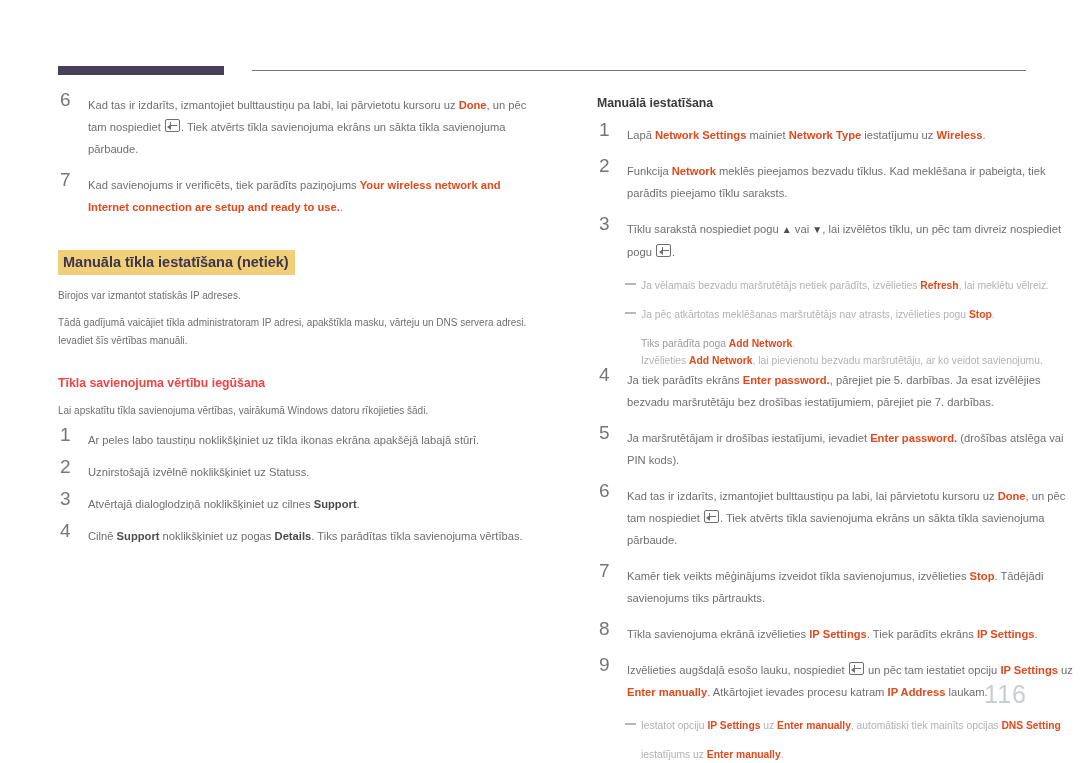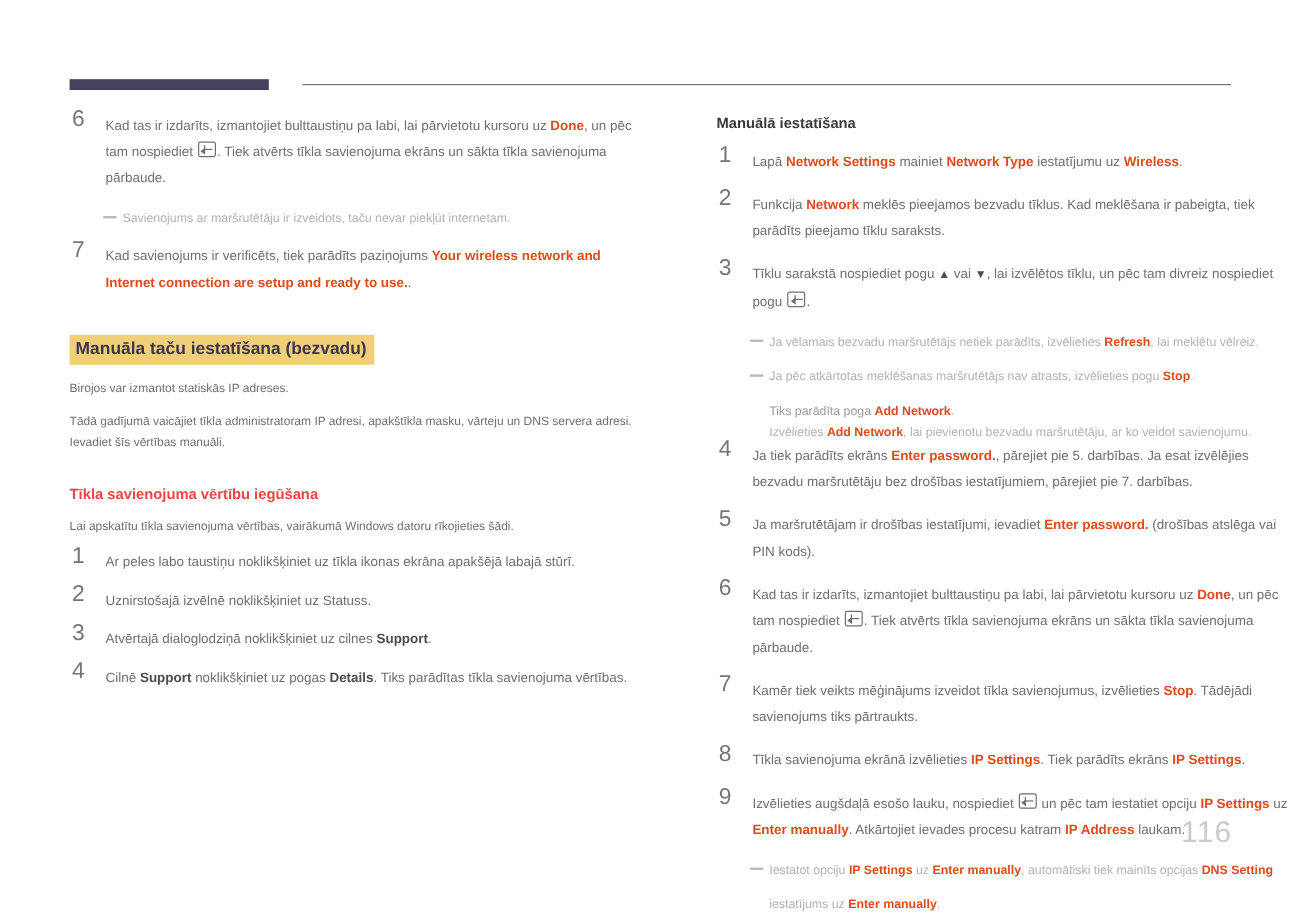--- a/index.html
+++ b/index.html
@@ -196,28 +196,25 @@
 
 <div class="header-rule">
   <div class="bar"></div>
   <div class="thin"></div>
 </div>
 
 <div class="col col-left">
   <div id="left-steps-top">
       <div class="step"><span class="num">6</span><span class="txt"><span>Kad tas ir izdarīts, izmantojiet bulttaustiņu pa labi, lai pārvietotu kursoru uz </span><span class="hl">Done</span><span>, un pēc tam nospiediet </span><span class="keyicon"></span><span>. Tiek atvērts tīkla savienojuma ekrāns un sākta tīkla savienojuma pārbaude.</span></span></div>
     </div>
-  <div id="left-note-after-6">
-      <div class="note"><span>Savienojums ar maršrutētāju ir izveidots, taču nevar piekļūt internetam.</span></div>
-    </div>
   <div id="left-steps-top2">
       <div class="step"><span class="num">7</span><span class="txt"><span>Kad savienojums ir verificēts, tiek parādīts paziņojums </span><span class="hl">Your wireless network and Internet connection are setup and ready to use.</span><span>.</span></span></div>
     </div>
 
-  <div class="section-title">Manuāla taču iestatīšana (bezvadu)</div>
+  <div class="section-title">Manuāla tīkla iestatīšana (netiek)</div>
 
   <p class="para">Birojos var izmantot statiskās IP adreses.</p>
   <p class="para">Tādā gadījumā vaicājiet tīkla administratoram IP adresi, apakštīkla masku, vārteju un DNS servera adresi. Ievadiet šīs vērtības manuāli.</p>
 
   <div class="sub-title">Tīkla savienojuma vērtību iegūšana</div>
 
   <p class="para">Lai apskatītu tīkla savienojuma vērtības, vairākumā Windows datoru rīkojieties šādi.</p>
 
   <div id="left-steps-list">
       <div class="step tight"><span class="num">1</span><span class="txt"><span>Ar peles labo taustiņu noklikšķiniet uz tīkla ikonas ekrāna apakšējā labajā stūrī.</span></span></div>

